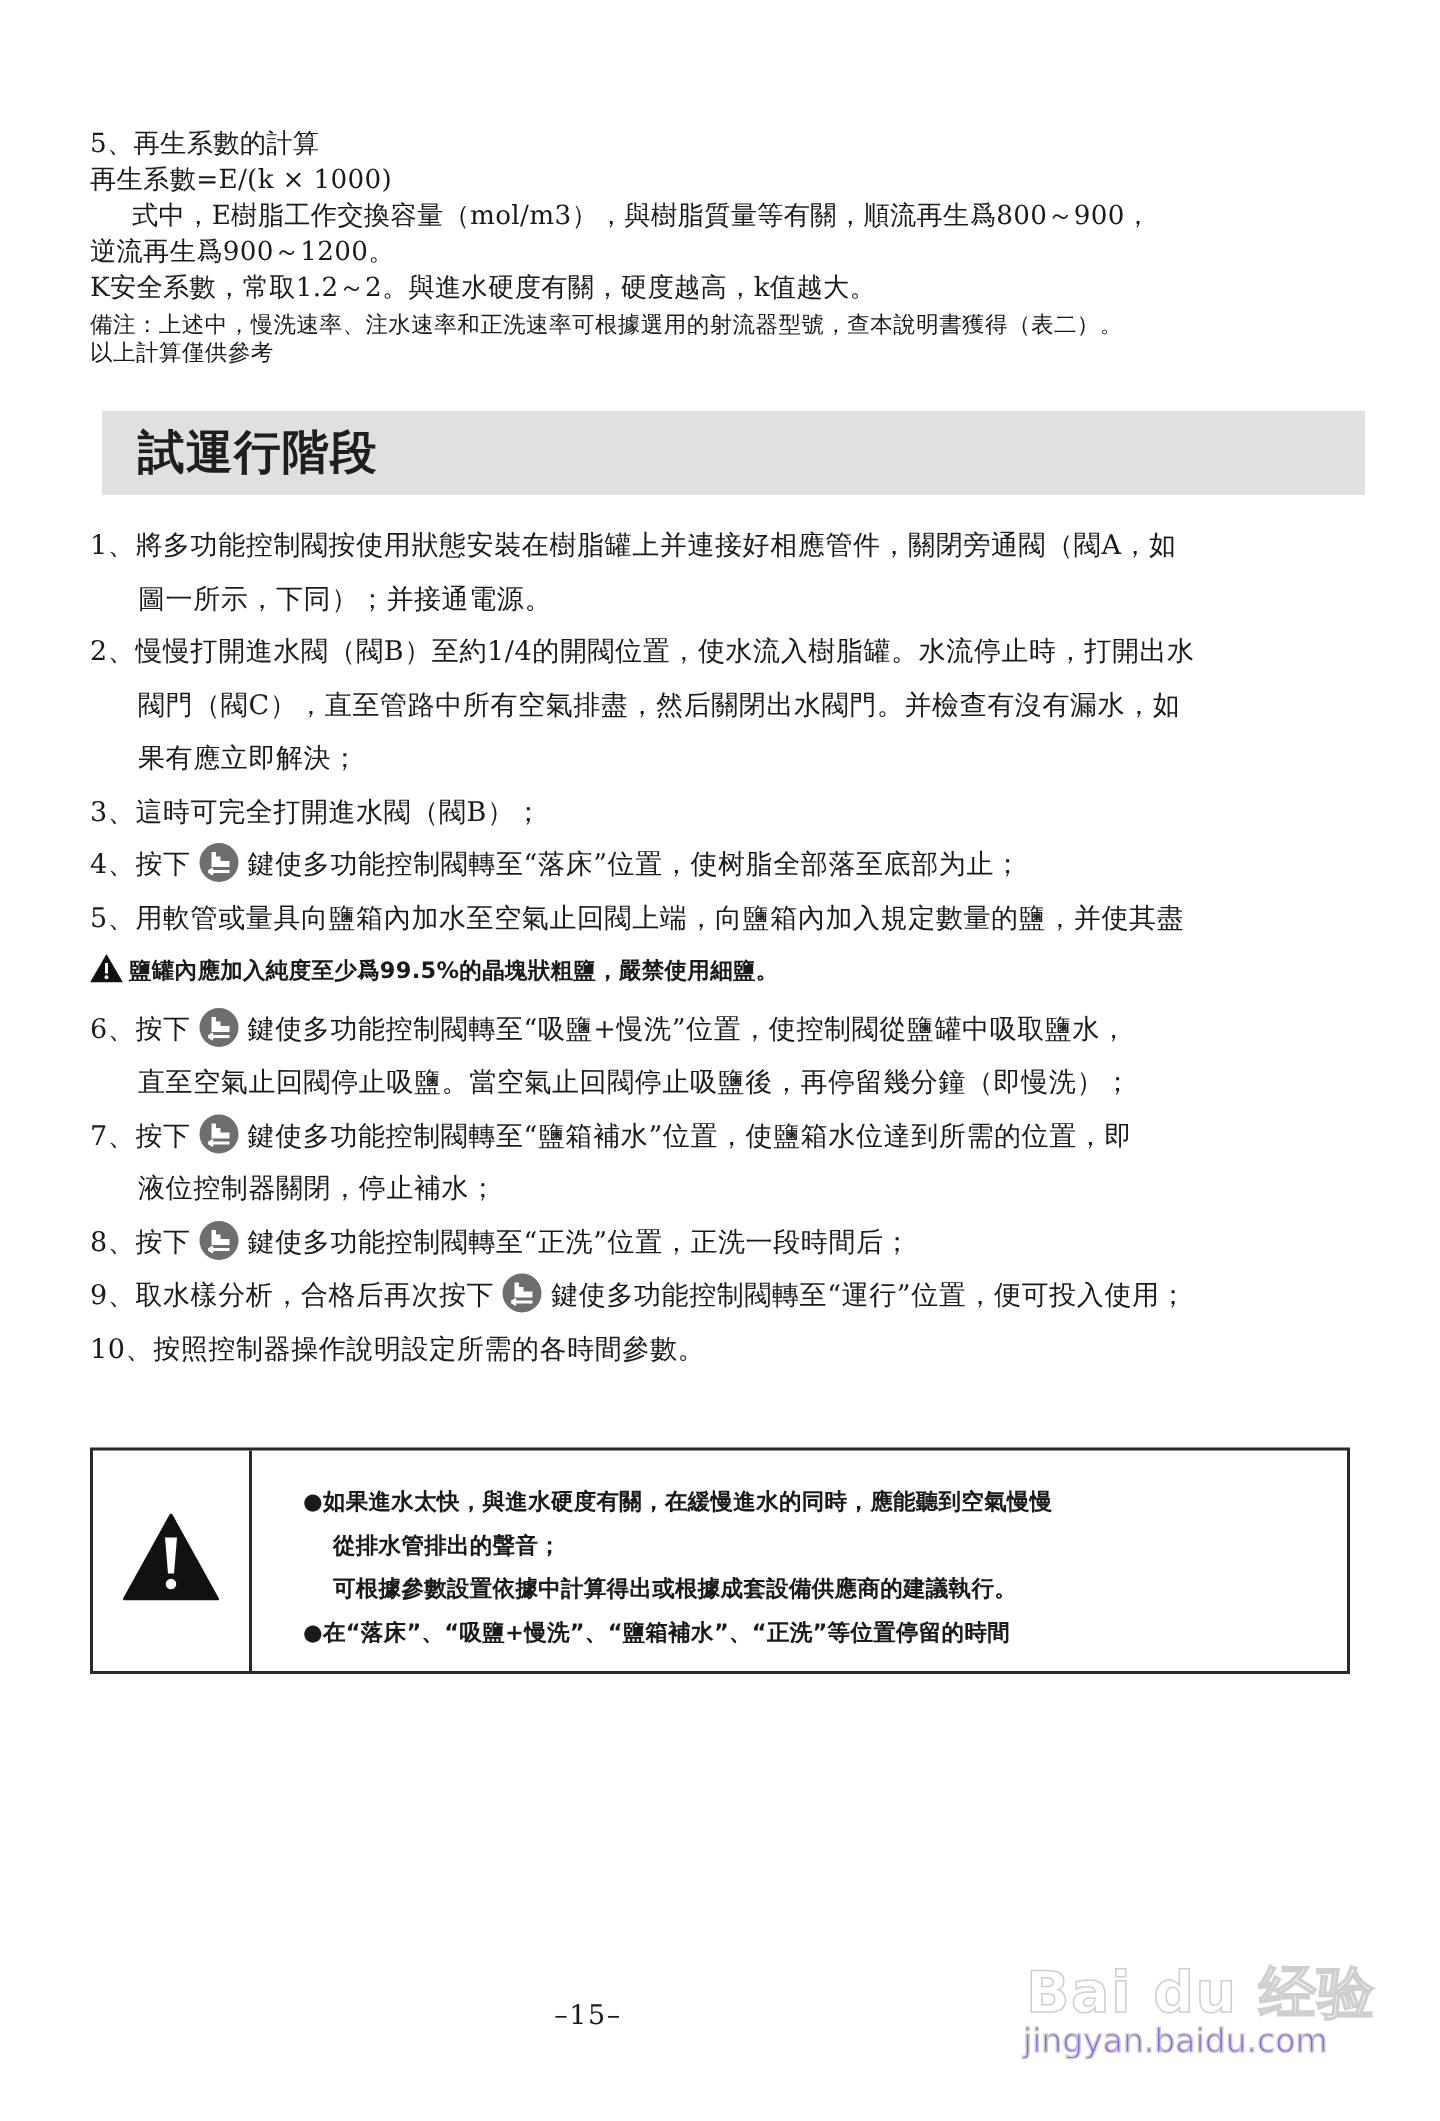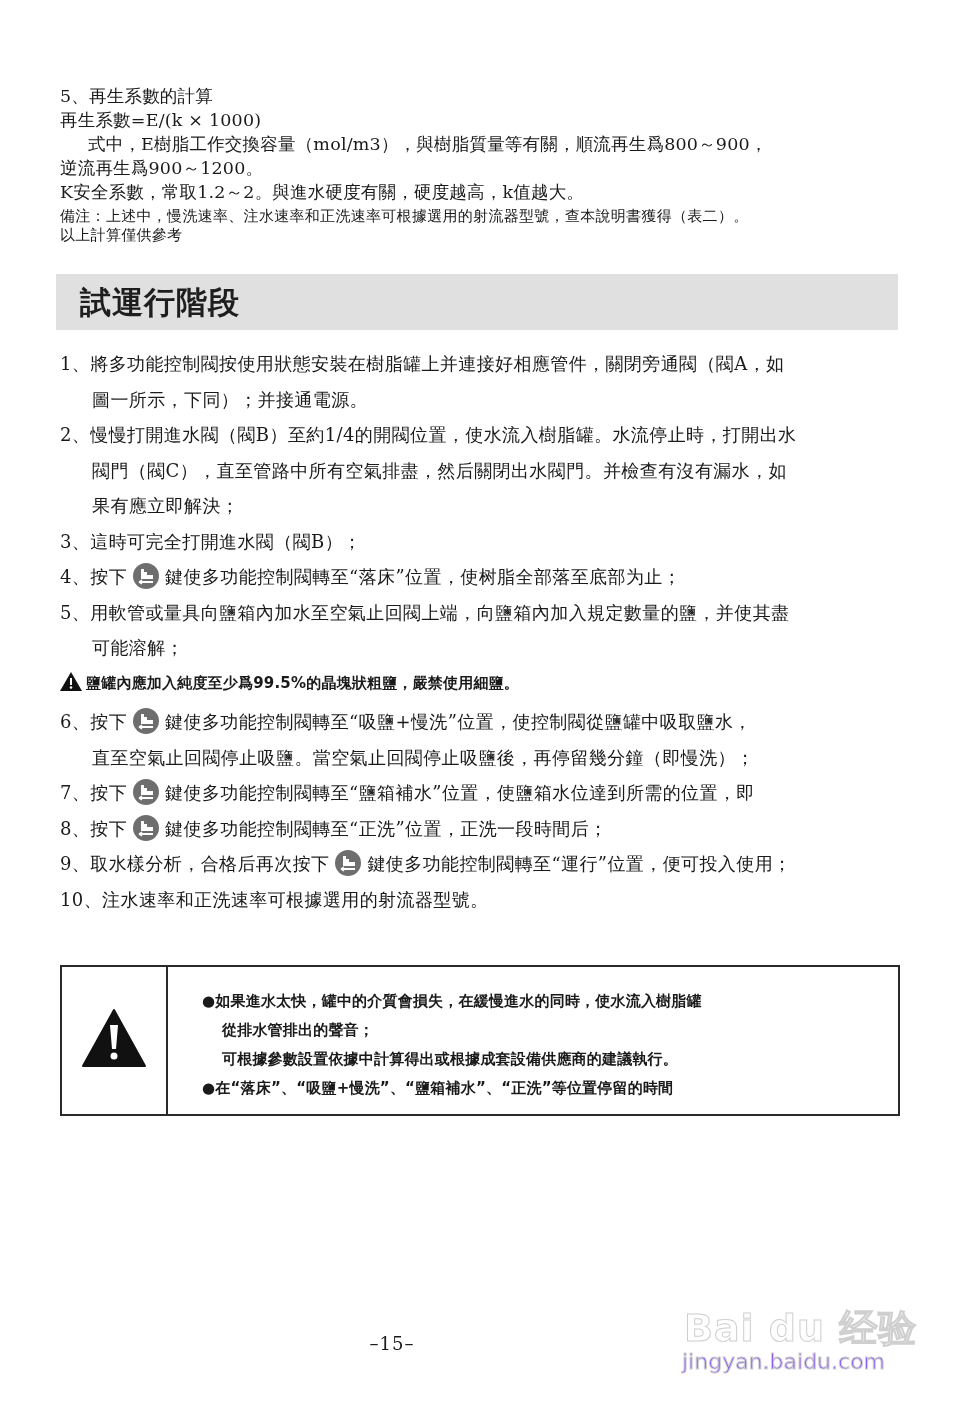--- a/index.html
+++ b/index.html
@@ -6,21 +6,21 @@
   body { width: 960px; height: 1414px; position: relative; overflow: hidden;
          font-family: "DejaVu Serif", "Liberation Serif", serif; color: #1a1a1a; }
   .page { position: absolute; left: 0; top: 0; width: 960px; height: 1414px; }
 
   .top-block { position: absolute; left: 60px; top: 84px; width: 860px; }
   .top-line { font-size: 17.5px; line-height: 24px; white-space: nowrap; letter-spacing: 0.2px; }
   .top-line.indent { padding-left: 28px; }
   .note-line { font-family: "DejaVu Sans", "Liberation Sans", sans-serif; font-weight: normal;
                font-size: 15px; line-height: 19px; white-space: nowrap; letter-spacing: 0.3px; }
 
-  .section-bar { position: absolute; left: 56px; top: 274px; width: 842px; height: 56px;
+  .section-bar { position: absolute; left: 68px; top: 274px; width: 842px; height: 56px;
                  background: #e0e0e0; text-decoration: underline; }
   .section-title { position: absolute; left: 24px; top: 6px;
                    font-family: "DejaVu Sans", "Liberation Sans", sans-serif; font-weight: bold;
                    font-size: 31px; line-height: 44px; color: #1e1e1e; letter-spacing: 1px; }
 
   .steps { position: absolute; left: 60px; top: 346px; width: 850px; }
   .step { font-size: 18px; line-height: 35.5px; letter-spacing: 0.4px; }
   .step .num { display: inline; }
   .step .cont { padding-left: 32px; display: block; }
   .step .row { display: block; white-space: nowrap; }
@@ -91,21 +91,20 @@
     <div class="step">
       <span class="row"><span class="num">4、</span><span>按下</span><span class="key-icon"><svg width="26" height="26" viewBox="0 0 26 26">
               <path d="M8 6 v10 h12 v-4 h-6 v-3 h-3 v-3z" fill="#fff"></path>
               <path d="M6 19 h14" stroke="#fff" stroke-width="2"></path>
               <path d="M6 19 l3 -2 M6 19 l3 2" stroke="#fff" stroke-width="1.5"></path>
             </svg></span><span>鍵使多功能控制閥轉至“落床”位置，使树脂全部落至底部为止；</span></span>
     </div>
 
     <div class="step">
       <span class="row"><span class="num">5、</span><span>用軟管或量具向鹽箱內加水至空氣止回閥上端，向鹽箱內加入規定數量的鹽，并使其盡</span></span>
-      <span class="cont">可能溶解；</span>
     </div>
 
     <div class="warn-line">
       <span class="tri"><svg width="22" height="19" viewBox="0 0 22 19">
             <path d="M11 0 L22 19 L0 19 Z" fill="#111"></path>
             <rect x="10" y="6" width="2" height="7" fill="#fff"></rect>
             <circle cx="11" cy="15.5" r="1.3" fill="#fff"></circle>
           </svg></span><span>鹽罐內應加入純度至少爲99.5%的晶塊狀粗鹽，嚴禁使用細鹽。</span>
     </div>
 
@@ -117,54 +116,55 @@
             </svg></span><span>鍵使多功能控制閥轉至“吸鹽+慢洗”位置，使控制閥從鹽罐中吸取鹽水，</span></span>
       <span class="cont">直至空氣止回閥停止吸鹽。當空氣止回閥停止吸鹽後，再停留幾分鐘（即慢洗）；</span>
     </div>
 
     <div class="step">
       <span class="row"><span class="num">7、</span><span>按下</span><span class="key-icon"><svg width="26" height="26" viewBox="0 0 26 26">
               <path d="M8 6 v10 h12 v-4 h-6 v-3 h-3 v-3z" fill="#fff"></path>
               <path d="M6 19 h14" stroke="#fff" stroke-width="2"></path>
               <path d="M6 19 l3 -2 M6 19 l3 2" stroke="#fff" stroke-width="1.5"></path>
             </svg></span><span>鍵使多功能控制閥轉至“鹽箱補水”位置，使鹽箱水位達到所需的位置，即</span></span>
+      <span class="cont">液位控制器關閉，停止補水；</span>
     </div>
 
     <div class="step">
       <span class="row"><span class="num">8、</span><span>按下</span><span class="key-icon"><svg width="26" height="26" viewBox="0 0 26 26">
               <path d="M8 6 v10 h12 v-4 h-6 v-3 h-3 v-3z" fill="#fff"></path>
               <path d="M6 19 h14" stroke="#fff" stroke-width="2"></path>
               <path d="M6 19 l3 -2 M6 19 l3 2" stroke="#fff" stroke-width="1.5"></path>
             </svg></span><span>鍵使多功能控制閥轉至“正洗”位置，正洗一段時間后；</span></span>
     </div>
 
     <div class="step">
       <span class="row"><span class="num">9、</span><span>取水樣分析，合格后再次按下</span><span class="key-icon"><svg width="26" height="26" viewBox="0 0 26 26">
               <path d="M8 6 v10 h12 v-4 h-6 v-3 h-3 v-3z" fill="#fff"></path>
               <path d="M6 19 h14" stroke="#fff" stroke-width="2"></path>
               <path d="M6 19 l3 -2 M6 19 l3 2" stroke="#fff" stroke-width="1.5"></path>
             </svg></span><span>鍵使多功能控制閥轉至“運行”位置，便可投入使用；</span></span>
     </div>
 
     <div class="step">
-      <span class="row"><span class="num">10、</span><span>注水速率和正洗速率可根據選用的射流器型號。</span></span>
+      <span class="row"><span class="num">10、</span><span>按照控制器操作說明設定所需的各時間參數。</span></span>
     </div>
   </div>
 
   <div class="notice-box">
     <div class="notice-icon">
       <svg width="64" height="58" viewBox="0 0 64 58">
           <path d="M32 1 L63 57 L1 57 Z" fill="#111" stroke="#111" stroke-linejoin="round" stroke-width="2"></path>
           <path d="M28 16 h8 l-2 24 h-4 z" fill="#fff"></path>
           <circle cx="32" cy="47" r="3.5" fill="#fff"></circle>
         </svg>
     </div>
     <div class="notice-divider"></div>
     <div class="notice-text">
-      <div class="bullet-row">●如果進水太快，罐中的介質會損失，在緩慢進水的同時，使水流入樹脂罐</div>
+      <div class="bullet-row">●如果進水太快，與進水硬度有關，在緩慢進水的同時，應能聽到空氣慢慢</div>
       <div class="bullet-row cont">從排水管排出的聲音；</div>
       <div class="bullet-row cont">可根據參數設置依據中計算得出或根據成套設備供應商的建議執行。</div>
       <div class="bullet-row">●在“落床”、“吸鹽+慢洗”、“鹽箱補水”、“正洗”等位置停留的時間</div>
     </div>
   </div>
 
   <div class="watermark">
     <div class="wm-logo">Bai du 经验</div>
     <div class="wm-url">jingyan.baidu.com</div>
   </div>

